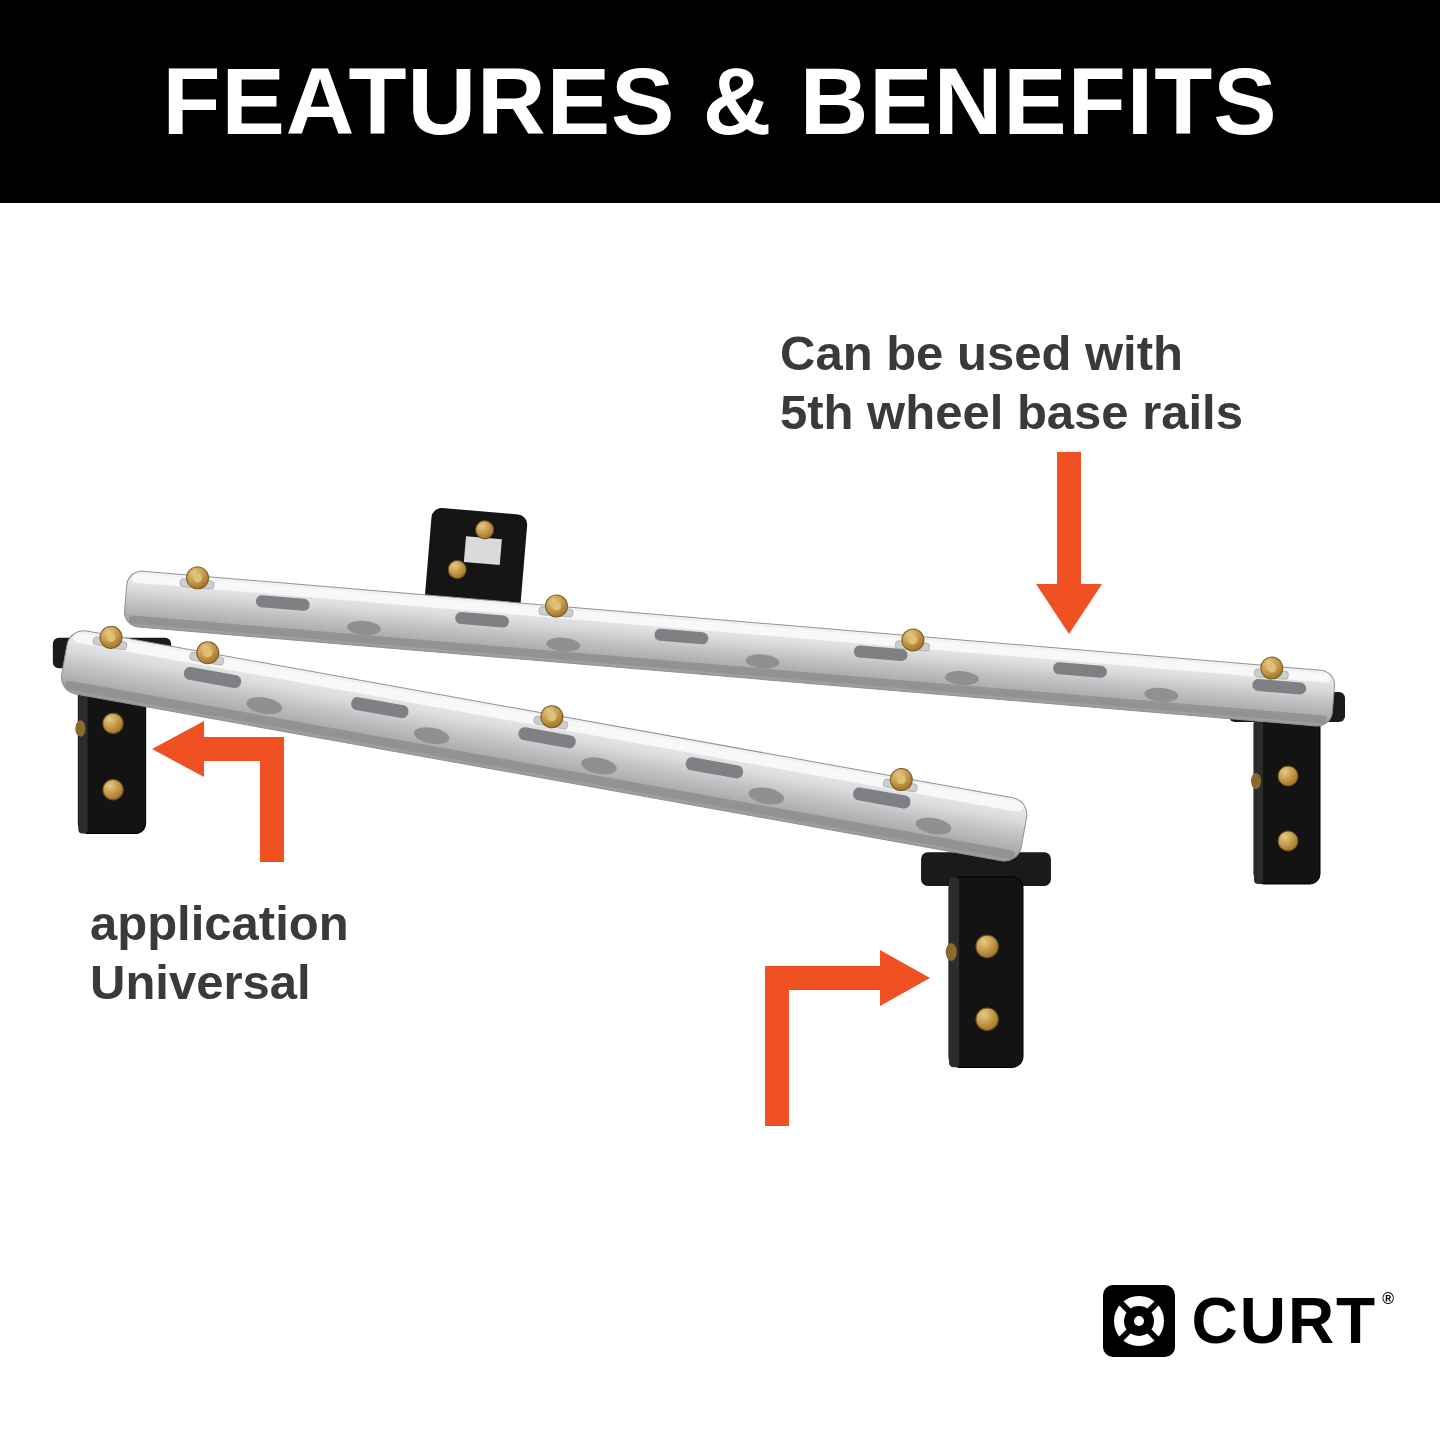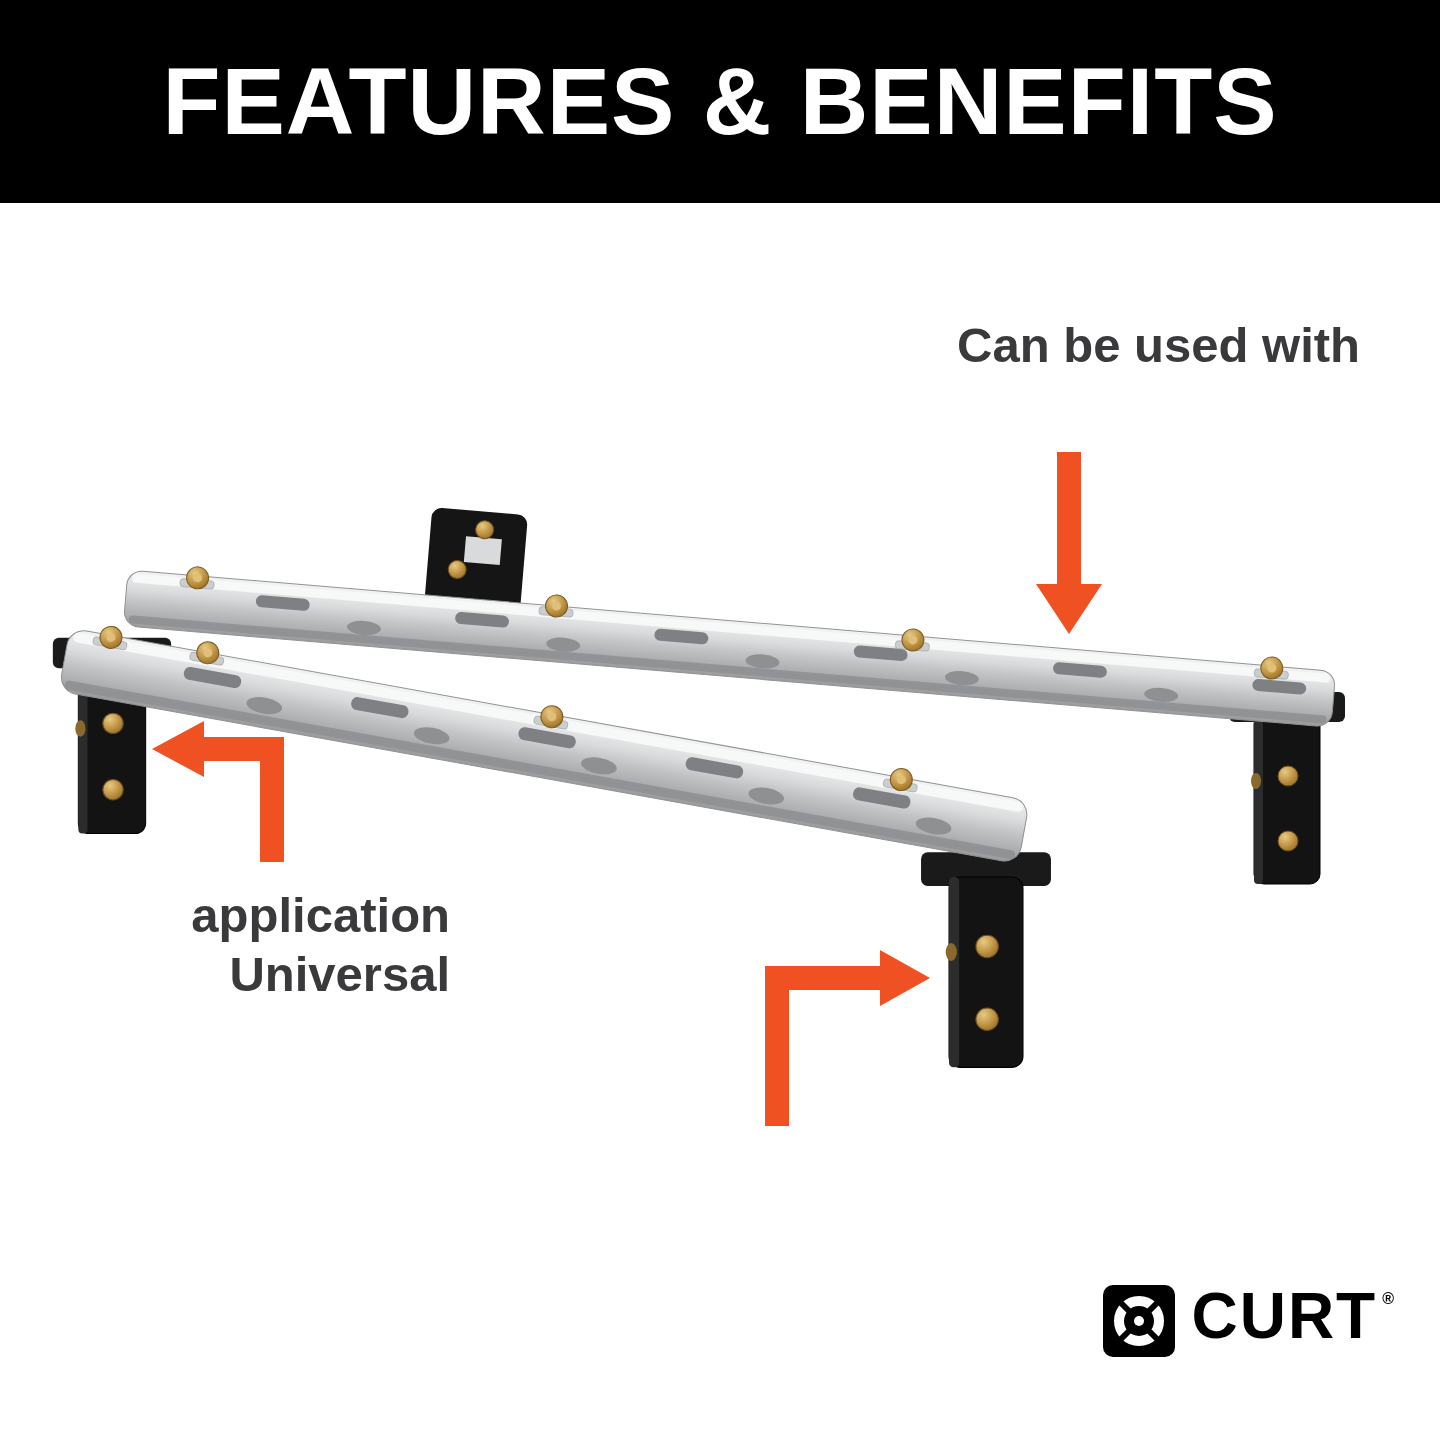--- a/index.html
+++ b/index.html
@@ -10,29 +10,29 @@
   .banner{
     position:absolute;top:0;left:0;width:1440px;height:203px;background:#000000;
     display:flex;align-items:center;justify-content:center;
   }
   .banner h1{
     margin:0;color:#ffffff;font-size:95px;font-weight:bold;letter-spacing:1px;white-space:nowrap;
   }
   .stage{position:absolute;top:203px;left:0;width:1440px;height:1237px;}
   svg.scene{position:absolute;top:-203px;left:0;}
   .callout{
-    position:absolute;font-weight:bold;color:#3A3A3C;text-align:right;
-    font-size:49px;line-height:1.2;
+    position:absolute;font-weight:bold;color:#3A3A3C;text-align:left;
+    font-size:49px;line-height:1.2;margin-top:8px;
   }
   .co-rails{left:780px;top:113px;width:580px;}      
   .co-universal{left:90px;top:683px;width:360px;}   
   .co-coating{left:440px;top:927px;width:680px;}    
   sup.reg{font-size:22px;vertical-align:super;line-height:0;}
   .logo{
-    position:absolute;top:1284px;right:46px;display:flex;gap:15px;
+    position:absolute;top:1284px;right:46px;display:flex;align-items:center;gap:15px;
   }
   .logo-text{font-size:64px;font-weight:bold;color:#000000;letter-spacing:2px;line-height:1;}
   .logo-reg{font-size:16px;font-weight:bold;color:#000;align-self:flex-start;margin:6px 0 0 -10px;}
 </style>
 </head>
 <body>
 
 <header class="banner">
   <h1>FEATURES &amp; BENEFITS</h1>
 </header>
@@ -145,20 +145,21 @@
         <path d="M152,749 L204,721 L204,737 L284,737 L284,862 L260,862 L260,761 L204,761 L204,777 Z"></path>
       </g>
       <g>
         <path d="M765,1126 L765,966 L880,966 L880,950 L930,978 L880,1006 L880,990 L789,990 L789,1126 Z"></path>
       </g>
     </g>
   </svg>
 
   <div class="callout co-rails">
     <div>Can be used with</div>
+    <div>5th wheel base rails</div>
   </div>
 
   <div class="callout co-universal">
     <div>application</div>
     <div>Universal</div>
   </div>
 
 </main>
 
 <div class="logo">

